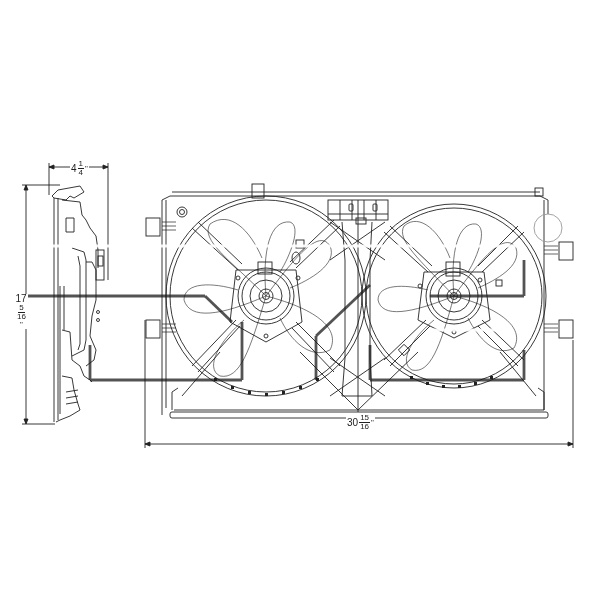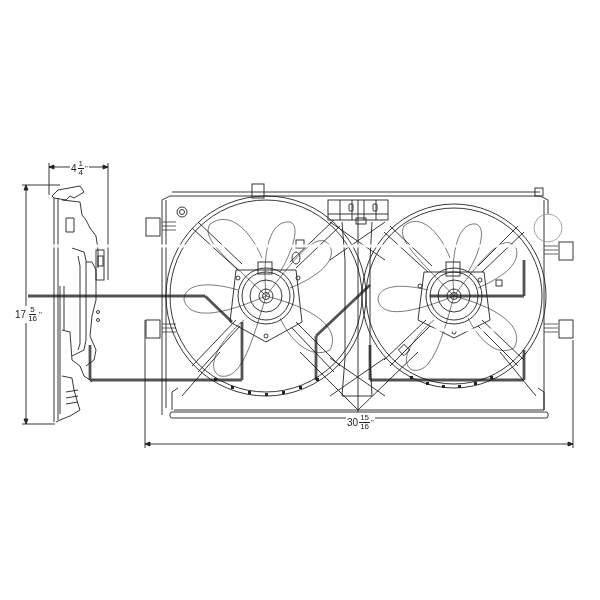--- a/index.html
+++ b/index.html
@@ -211,21 +211,21 @@
 
 <div class="dim-label" style="left:70px; top:160px;">
   <span>4</span>
   <span class="frac">
     <span class="num">1</span>
     <span class="den">4</span>
   </span>
   <span class="inch">"</span>
 </div>
 
-<div class="dim-label" style="left:14px; top:306px;">
+<div class="dim-label" style="left:14px; top:294px;flex-direction:column;">
   <span>17</span>
   <span class="frac">
     <span class="num">5</span>
     <span class="den">16</span>
   </span>
   <span class="inch">"</span>
 </div>
 
 <div class="dim-label" style="left:346px; top:414px;">
   <span>30</span>

